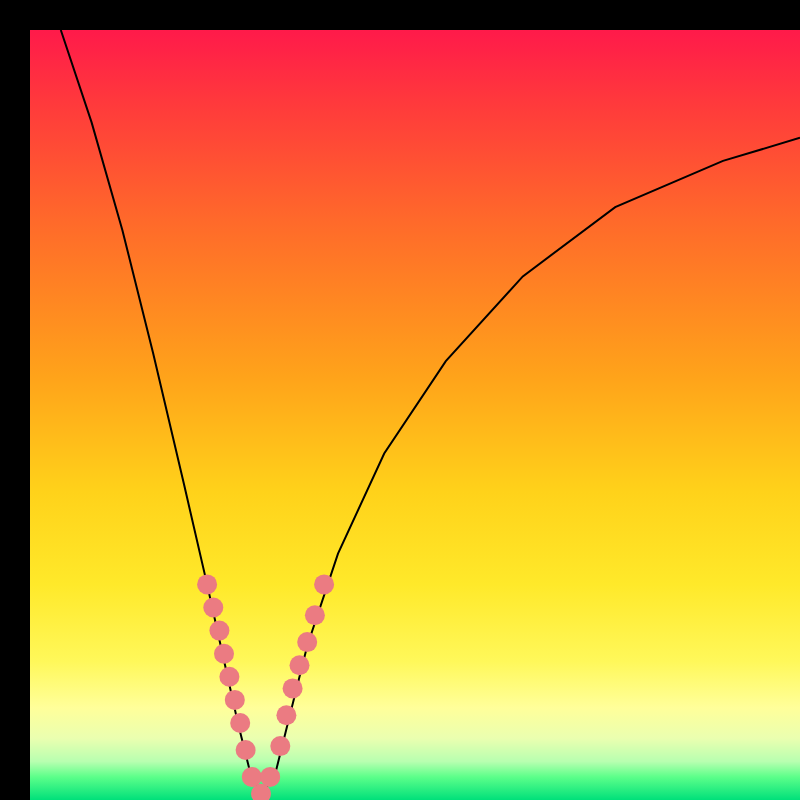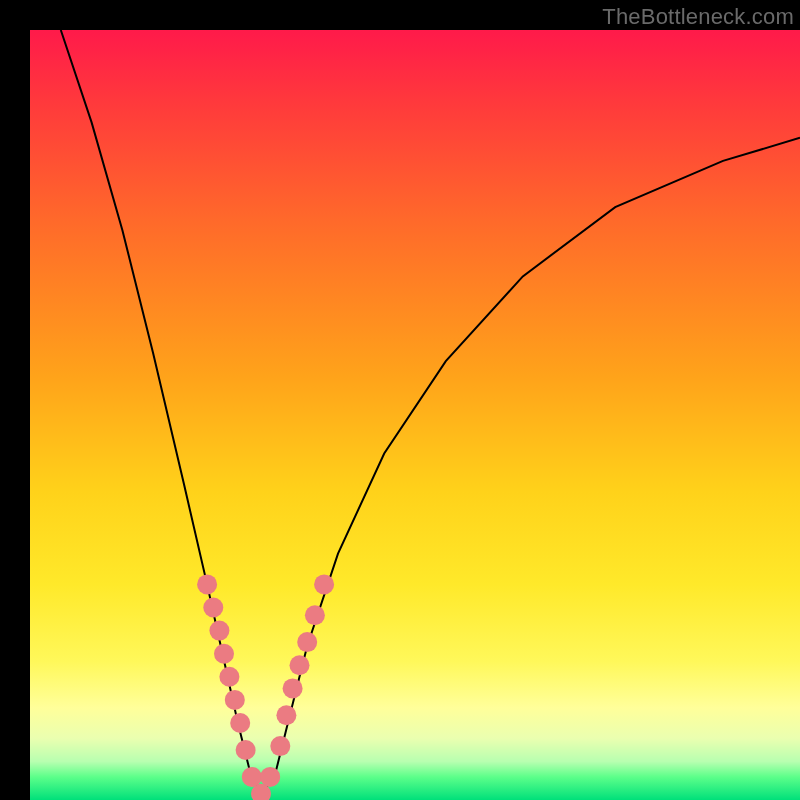--- a/index.html
+++ b/index.html
@@ -89,15 +89,14 @@
         <circle cx="250.3" cy="716.1" r="10" class="marker"></circle>
         <circle cx="256.4" cy="685.3" r="10" class="marker"></circle>
         <circle cx="262.6" cy="658.4" r="10" class="marker"></circle>
         <circle cx="269.5" cy="635.3" r="10" class="marker"></circle>
         <circle cx="277.2" cy="612.1" r="10" class="marker"></circle>
         <circle cx="284.9" cy="585.2" r="10" class="marker"></circle>
         <circle cx="294.1" cy="554.4" r="10" class="marker"></circle>
       </g>
   </svg>
 
-  <div class="watermark">TheBottleneck.com</div>
 
 </div>
 
 </body></html>

